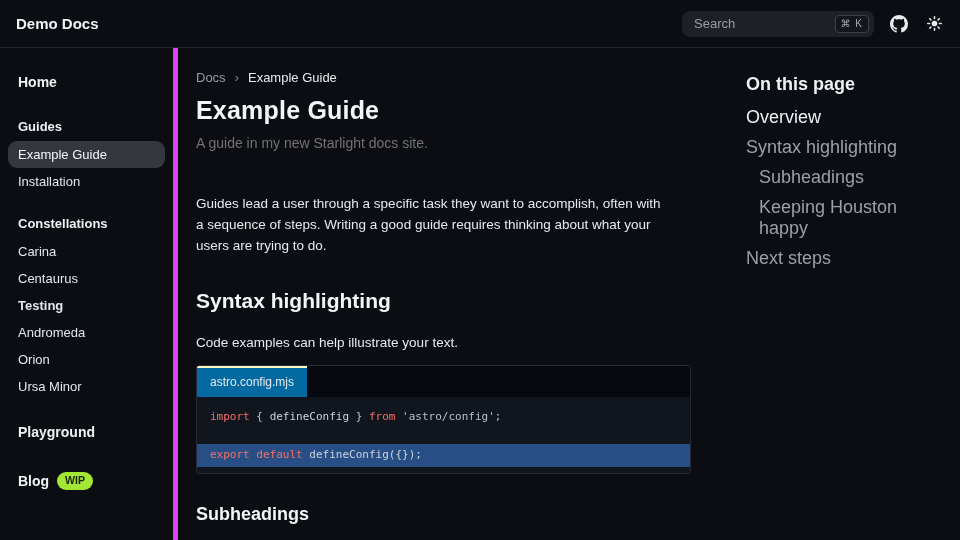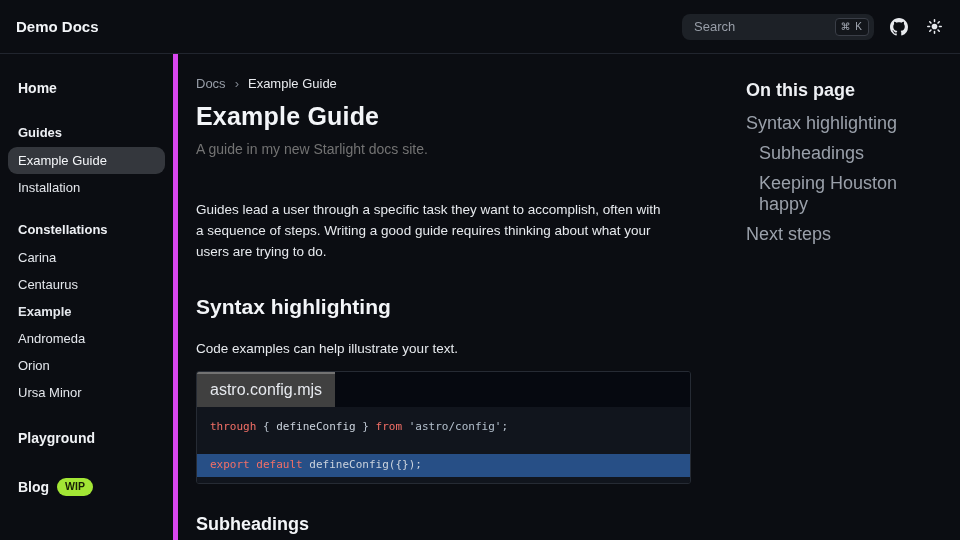--- a/index.html
+++ b/index.html
@@ -7,21 +7,21 @@
   body {
     background: #0b0d12;
     color: #e9ebef;
     font-family: "Liberation Sans", sans-serif;
     -webkit-font-smoothing: antialiased;
   }
   a { color: inherit; text-decoration: none; cursor: pointer; }
 
   
   .header {
-    height: 54px;
+    height: 48px;
     border-bottom: 1px solid #21252e;
     display: flex; align-items: center; justify-content: space-between;
     padding: 0 16px;
   }
   .site-title { font-size: 15px; font-weight: 700; color: #f2f4f7; }
   .header-right { display: flex; align-items: center; gap: 15px; }
   .search {
     width: 192px; height: 26px;
     background: #1d2127; border-radius: 8px;
     display: flex; align-items: center; justify-content: space-between;
@@ -77,22 +77,22 @@
   h1.page-title { font-size: 25px; font-weight: 700; margin-top: 11px; color: #f3f5f8; letter-spacing: 0.2px; }
   .lead { color: #737373; font-size: 14px; margin-top: 10px; }
   .intro { margin-top: 42px; font-size: 13.5px; line-height: 21px; max-width: 474px; color: #e7eaee; }
   h2.sec-heading { font-size: 21px; font-weight: 700; margin-top: 33px; color: #f3f5f8; }
   .sec-p { margin-top: 22px; font-size: 13.5px; color: #e7eaee; }
 
   
   .codeblock { margin-top: 15px; width: 495px; border: 1px solid #262b34; border-radius: 3px; overflow: hidden; }
   .tabbar { display: flex; background: #060910; }
   .tab {
-    padding: 7px 13px 8px; font-size: 16px; color: #e6e9ee;
-    background: #404040; border-top: 2px solid #737373; cursor: pointer;
+    padding: 7px 13px 8px; font-size: 12px; color: #e6e9ee;
+    background: #0369a1; border-top: 2px solid #fef9c3; cursor: pointer;
   }
   .code {
     background: #11151d; padding: 11px 0 6px;
     font-family: "DejaVu Sans Mono", "Liberation Mono", monospace;
     font-size: 11px; line-height: 18px; color: #ccd4de;
   }
   .code-line { padding: 0 13px; white-space: pre; }
   .code-line.blank { height: 18px; }
   .code-line.hl { background: #274f86; padding-top: 2px; padding-bottom: 3px; }
   .tok-kw { color: #f47067; }
@@ -158,21 +158,21 @@
     </a>
 
     <div class="side-label">Constellations</div>
     <a class="side-item">
       <span>Carina</span>
     </a>
     <a class="side-item">
       <span>Centaurus</span>
     </a>
     <a class="side-item semibold">
-      <span>Example</span>
+      <span>Testing</span>
     </a>
     <a class="side-item">
       <span>Andromeda</span>
     </a>
     <a class="side-item">
       <span>Orion</span>
     </a>
     <a class="side-item">
       <span>Ursa Minor</span>
     </a>
@@ -201,33 +201,34 @@
     <p class="intro">Guides lead a user through a specific task they want to accomplish, often with a sequence of steps. Writing a good guide requires thinking about what your users are trying to do.</p>
 
     <h2 class="sec-heading">Syntax highlighting</h2>
     <p class="sec-p">Code examples can help illustrate your text.</p>
 
     <div class="codeblock">
       <div class="tabbar">
         <div class="tab">astro.config.mjs</div>
       </div>
       <div class="code">
-        <div class="code-line"><span class="tok-kw">through</span><span class="tok-punct"> { </span><span>defineConfig</span><span class="tok-punct"> } </span><span class="tok-kw">from</span><span class="tok-str"> 'astro/config'</span><span class="tok-punct">;</span></div>
+        <div class="code-line"><span class="tok-kw">import</span><span class="tok-punct"> { </span><span>defineConfig</span><span class="tok-punct"> } </span><span class="tok-kw">from</span><span class="tok-str"> 'astro/config'</span><span class="tok-punct">;</span></div>
         <div class="code-line blank"></div>
         <div class="code-line hl"><span class="tok-kw">export default </span><span>defineConfig({});</span></div>
       </div>
     </div>
 
     <h3 class="sub-heading">Subheadings</h3>
     <ul class="bullets">
       <li><span>And bullet points </span><a class="inline-link">containing links</a><span>.</span></li>
     </ul>
   </main>
 
   <aside class="toc">
     <div class="toc-title">On this page</div>
+    <a class="toc-item active">Overview</a>
     <a class="toc-item">Syntax highlighting</a>
     <a class="toc-item sub">Subheadings</a>
     <a class="toc-item sub">Keeping Houston happy</a>
     <a class="toc-item">Next steps</a>
   </aside>
 
 </div>
 
 </body></html>

